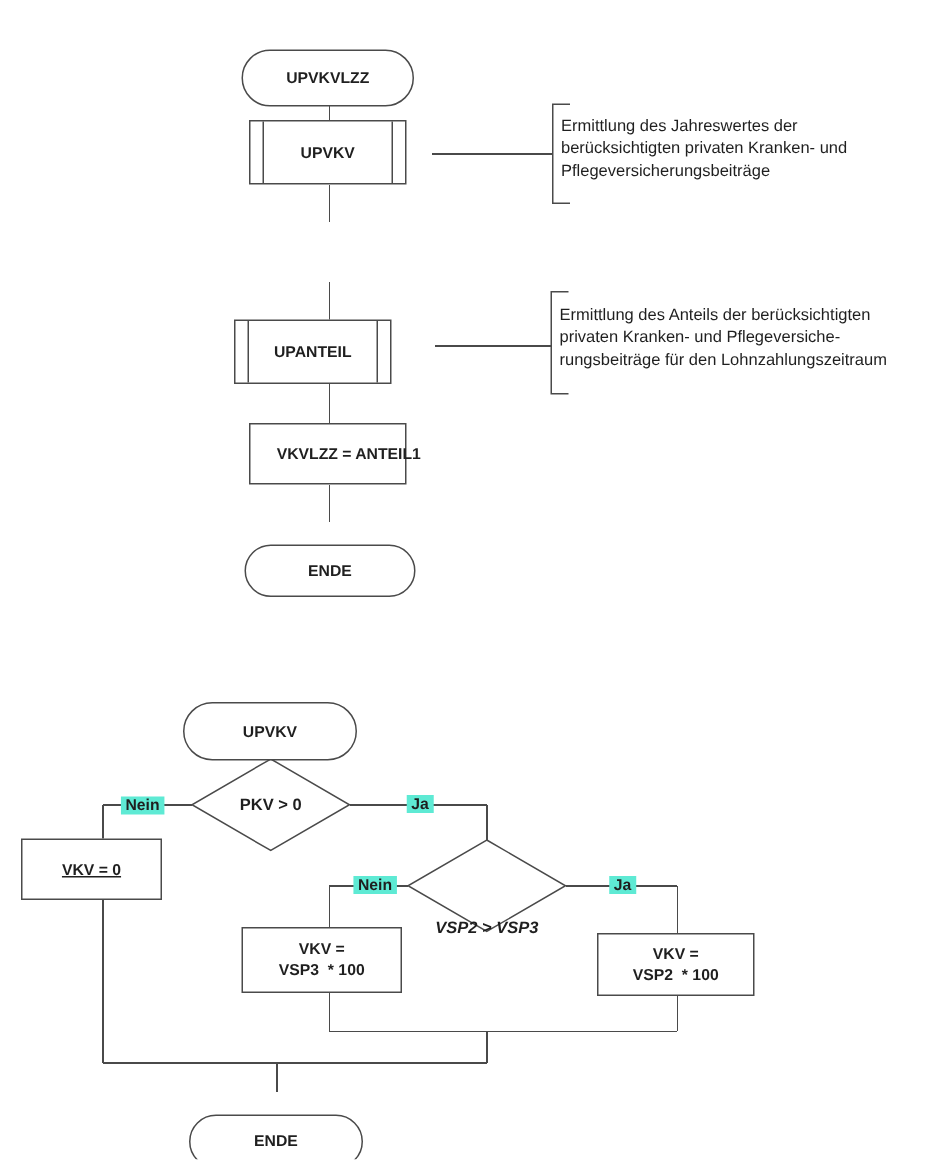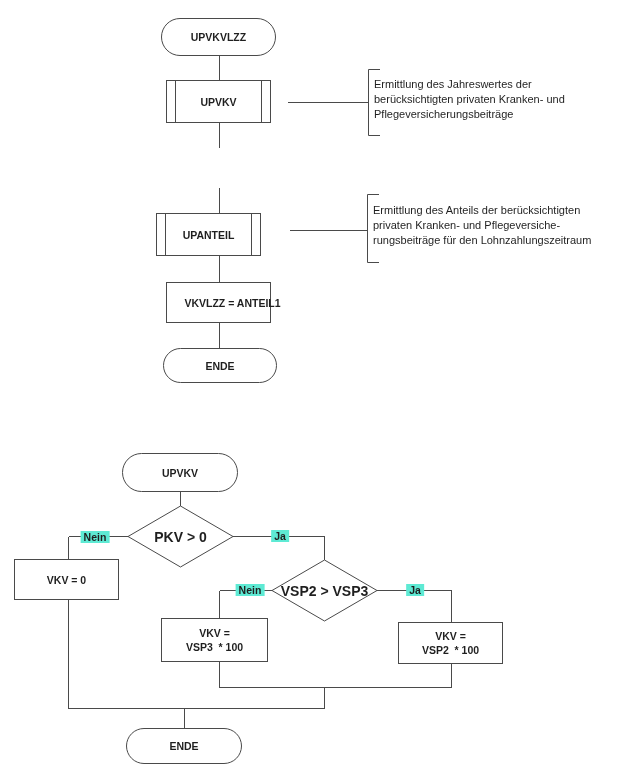--- a/index.html
+++ b/index.html
@@ -32,37 +32,37 @@
     display: flex;
     align-items: center;
     justify-content: center;
     font-weight: 700;
     font-size: 10.5px;
     line-height: 14px;
     color: var(--text);
     text-align: center;
     white-space: pre;
   }
-  .terminator { border-radius: 19px; }
+  .terminator { border-radius: 19px; margin-top: 15px; }
   .subroutine { position: absolute; }
   .subroutine .bar {
     position: absolute;
     top: 0; bottom: 0;
     width: 1px;
     background: var(--line);
   }
   .bar-left { left: 8px; }
   .bar-right { right: 8px; }
   .dlabel {
     position: absolute;
     display: flex;
     align-items: center;
     justify-content: center;
     font-weight: 700;
-    font-size: 14px;
+    font-size: 11px;
     color: var(--text);
     text-align: center;
     white-space: pre;
   }
   .edge-label {
     position: absolute;
     transform: translate(-50%, -50%);
     background: #5eead4;
     padding: 0 3px;
     font-weight: 700;
@@ -145,23 +145,23 @@
 berücksichtigten privaten Kranken- und
 Pflegeversicherungsbeiträge</div>
 
   <div class="node terminator" style="left:122px; top:453px; width:116px; height:39px; border-radius:19.5px;">UPVKV</div>
 
   <div class="dlabel" style="left:128px; top:506px; width:105px; height:61px;">PKV &gt; 0</div>
 
   <div class="edge-label" style="left:95px;  top:537px;">Nein</div>
   <div class="edge-label" style="left:280px; top:536px;">Ja</div>
 
-  <div class="node" style="left:14px; top:559px; width:105px; height:41px;">VKV = 0</div>
+  <div class="node" style="left:14px; top:559px; width:94px; height:41px;text-decoration:underline;">VKV = 0</div>
 
-  <div class="dlabel" style="left:272px; top:560px; width:105px; height:61px;">VSP2 &gt; VSP3</div>
+  <div class="dlabel" style="left:272px; top:588px; width:105px; height:61px;font-style:italic;">VSP2 &gt; VSP3</div>
 
   <div class="edge-label" style="left:250px; top:590px;">Nein</div>
   <div class="edge-label" style="left:415px; top:590px;">Ja</div>
 
   <div class="node" style="left:161px; top:618px; width:107px; height:44px;">VKV =
 VSP3  * 100</div>
 
   <div class="node" style="left:398px; top:622px; width:105px; height:42px;">VKV =
 VSP2  * 100</div>
 

